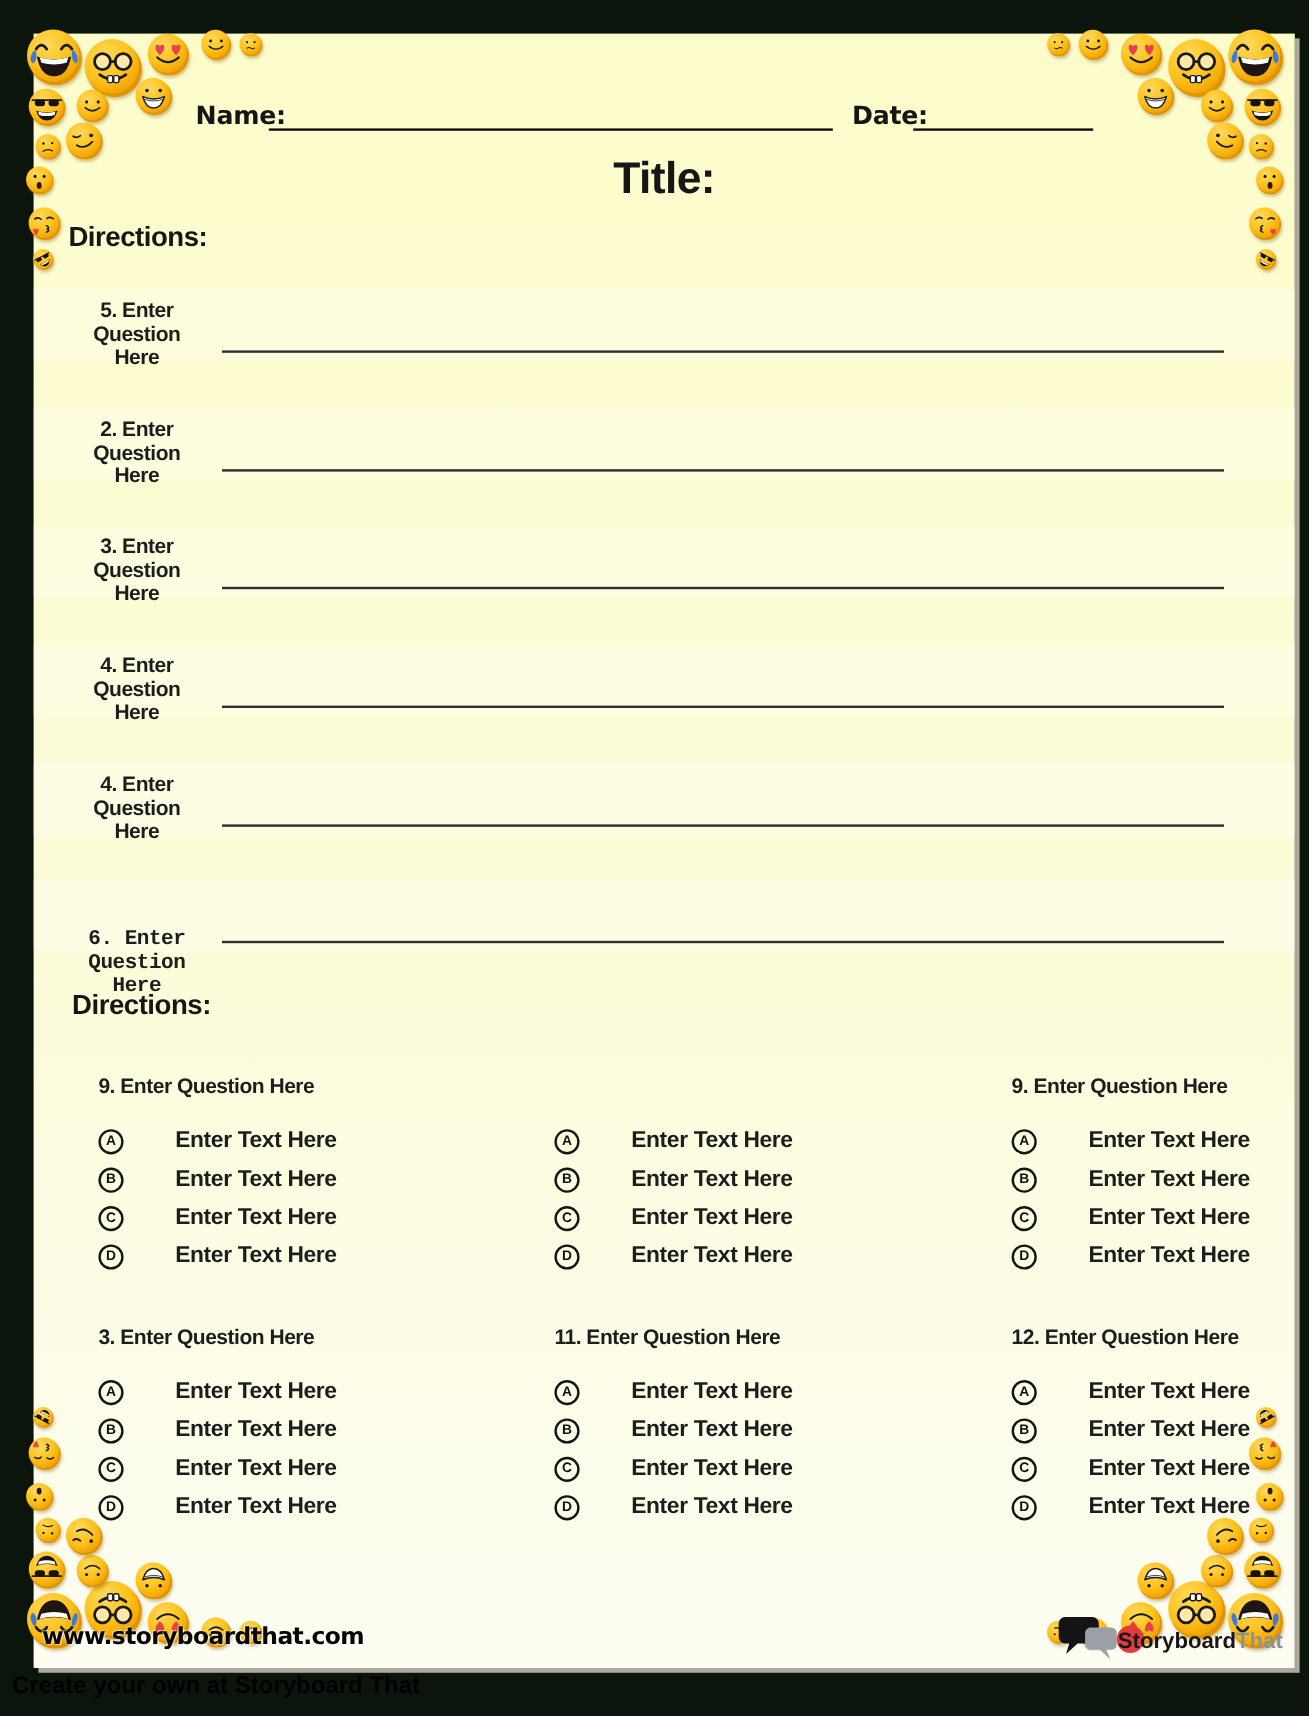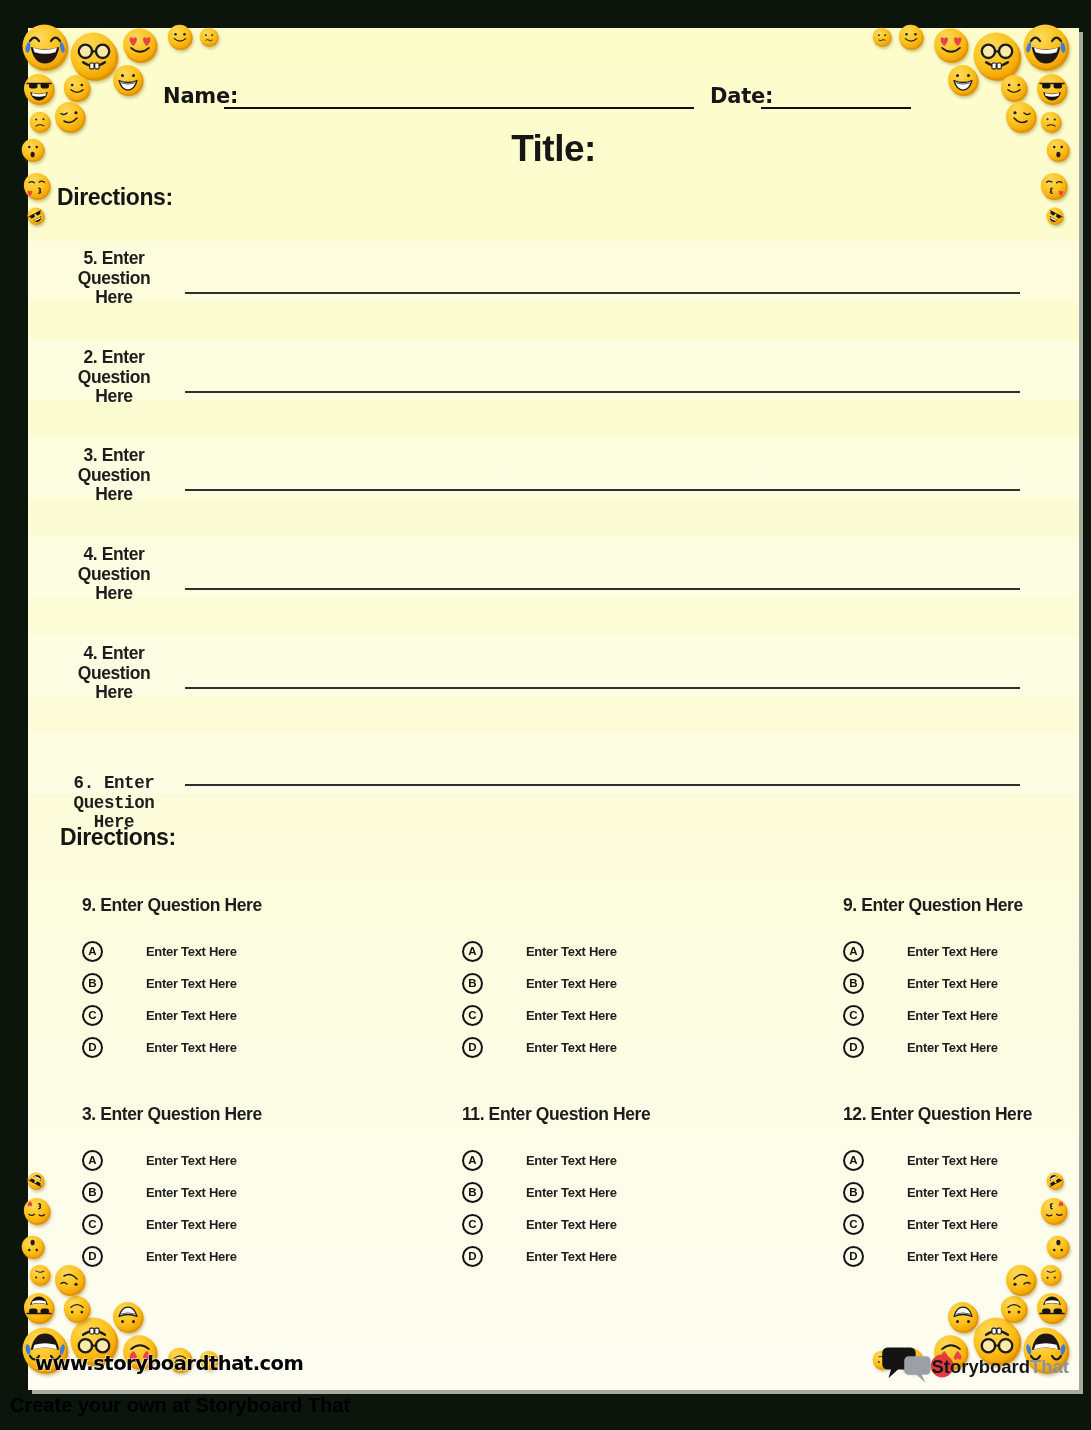--- a/index.html
+++ b/index.html
@@ -16,21 +16,21 @@
   .dirs{font-size:23px;letter-spacing:-0.4px}
   .band{left:0;width:100%;height:60px;background:rgba(255,255,255,0.30)}
   .qlab{left:22px;width:128px;text-align:center;font-weight:bold;color:#1d1d1d;
         font-size:17.5px;line-height:19.5px;letter-spacing:-0.4px}
   .aline{left:157px;width:835px;border-bottom:2px solid #2F2F2F;height:0}
   .mc{width:330px;height:170px}
   .mct{font-weight:bold;color:#1d1d1d;font-size:17.5px;letter-spacing:-0.4px;white-space:nowrap}
   .orow{left:0;width:310px;height:24px;display:flex;align-items:center}
   .ocirc{width:21px;height:21px;border:2.2px solid #151515;border-radius:50%;box-sizing:border-box;
          display:flex;align-items:center;justify-content:center;font-size:11.5px;font-weight:bold;color:#111}
-  .otext{position:absolute;left:64px;font-weight:bold;color:#1d1d1d;font-size:13px;
+  .otext{position:absolute;left:64px;font-weight:bold;color:#1d1d1d;font-size:19px;
          letter-spacing:-0.3px;white-space:nowrap}
   .emoji svg{filter:drop-shadow(1px 2px 1.5px rgba(120,90,0,0.35));display:block}
   .st{stroke:#1b1b1b;stroke-width:3;stroke-linecap:round;stroke-linejoin:round}
   #decor{left:0;top:0;width:1091px;height:1430px;pointer-events:none;z-index:4}
   .www{left:7px;top:1324px;z-index:6;font-family:"DejaVu Sans","Liberation Sans",sans-serif;
        font-size:19.5px;font-weight:bold;color:#050505;letter-spacing:-0.5px;
        text-shadow:1px 1px 0 rgba(255,255,255,.55),-1px -1px 0 rgba(255,255,255,.55)}
   .logo{left:850px;top:1316px;z-index:6}
   .create{left:10px;top:1394px;font-size:20px;font-weight:bold;color:#000;letter-spacing:0}
   .z2{z-index:2}

